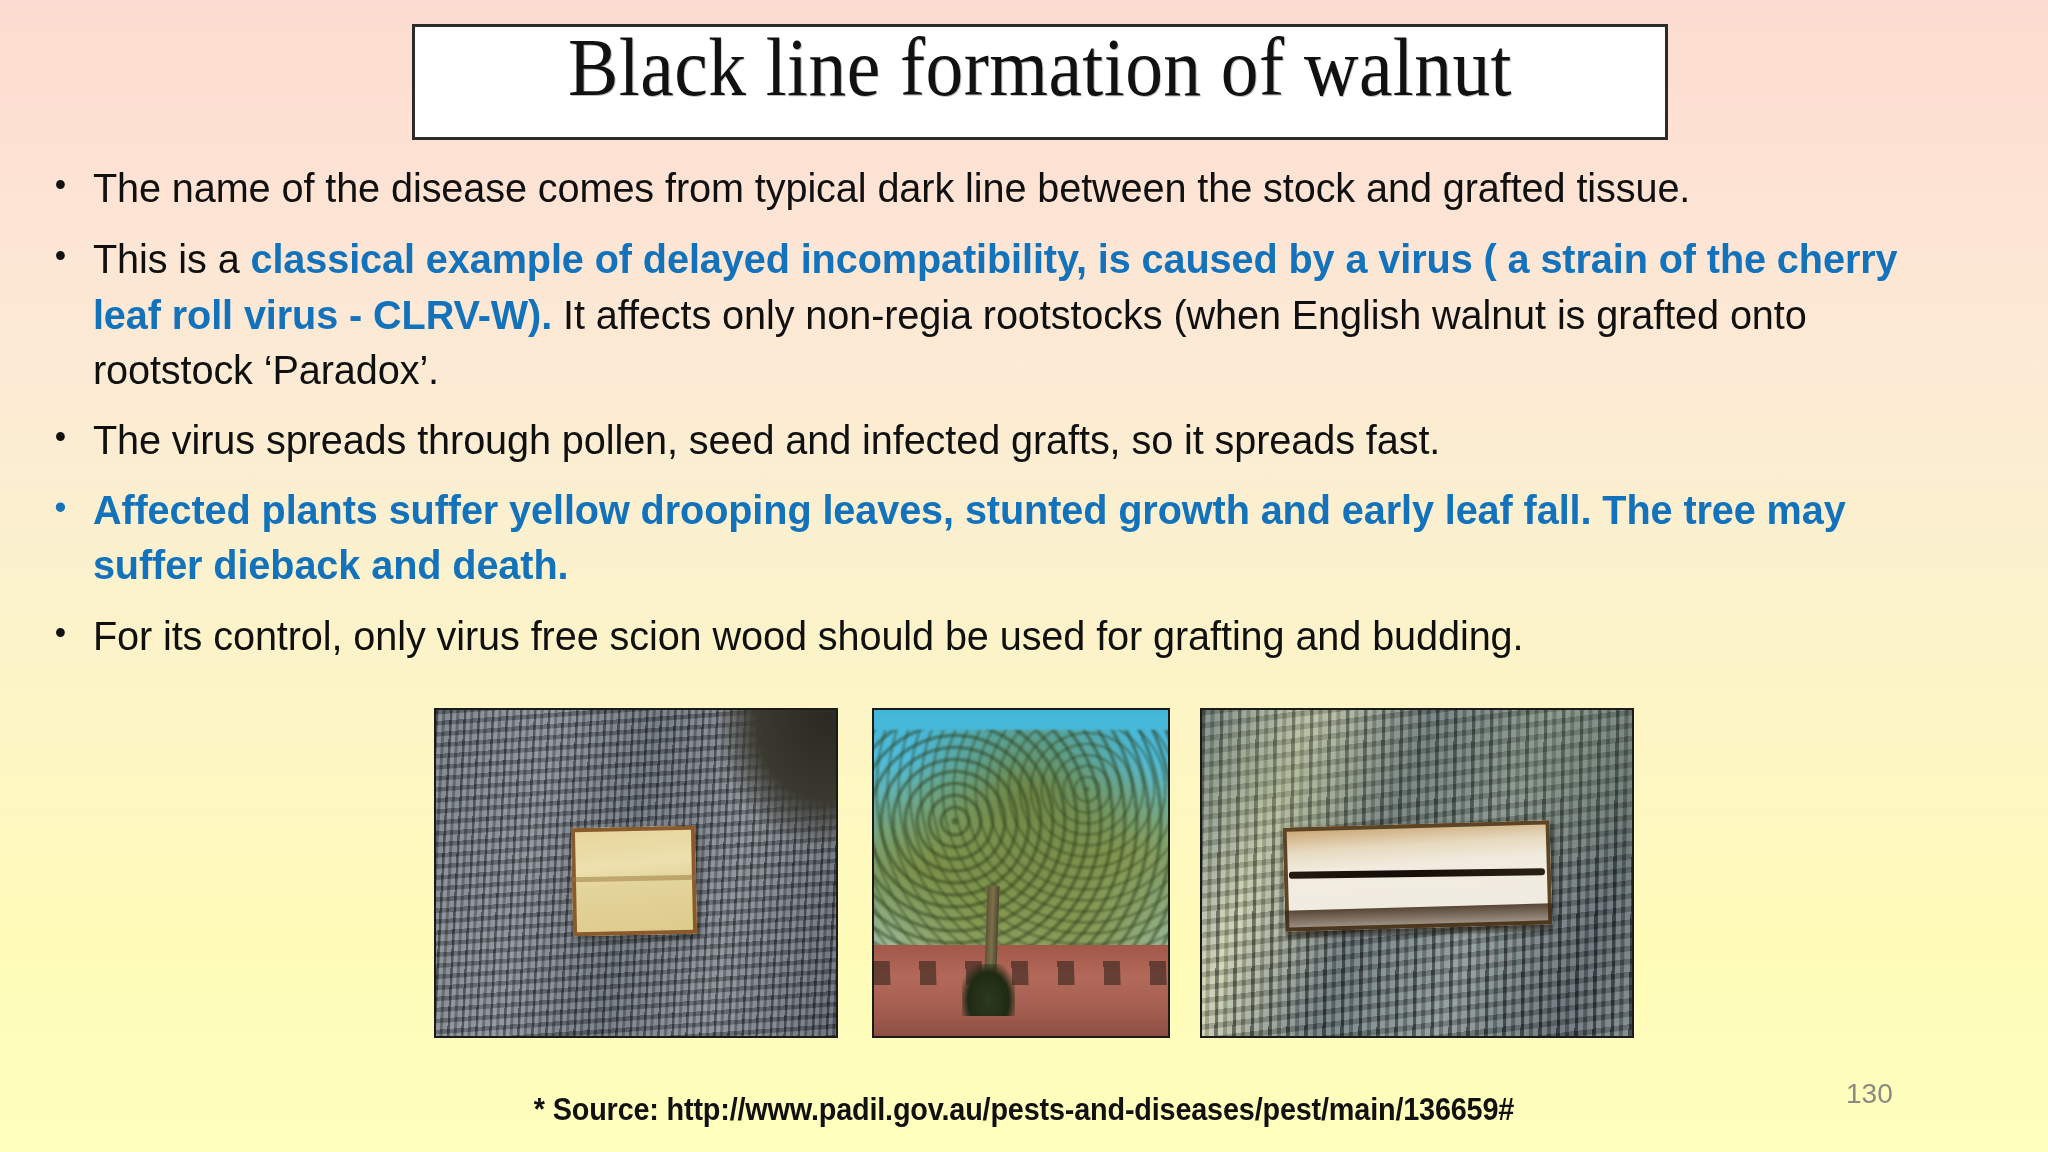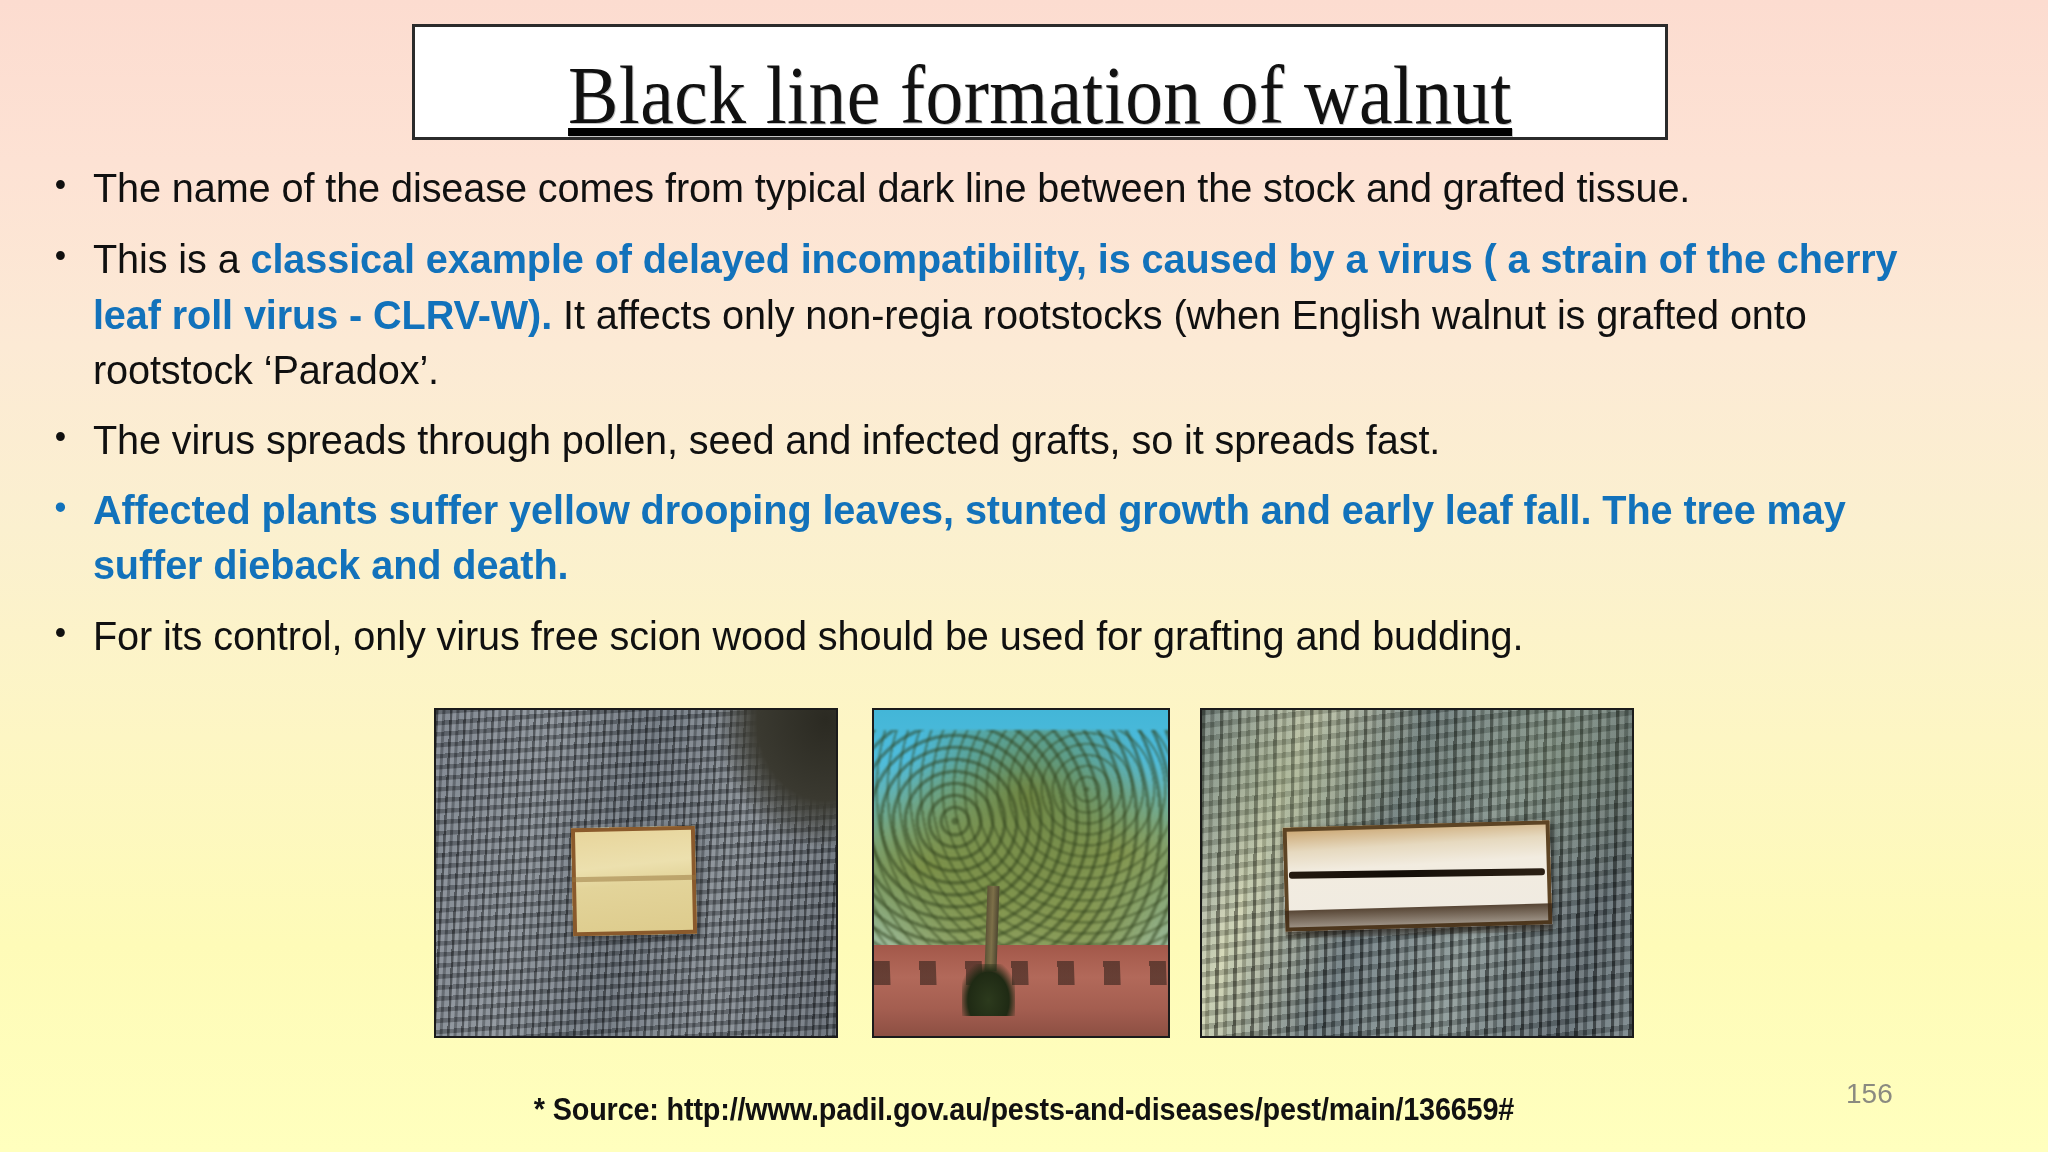--- a/index.html
+++ b/index.html
@@ -29,23 +29,22 @@
   .title-box {
     position: absolute;
     left: 412px;
     top: 24px;
     width: 1256px;
     height: 116px;
     background: #ffffff;
     border: 3px solid #2b2b2b;
     box-sizing: border-box;
     display: flex;
-    align-items: flex-end;
+    align-items: flex-start;
     justify-content: center;
-    text-decoration: underline;
   }
   .title-text {
     font-family: "Liberation Serif", "DejaVu Serif", serif;
     font-size: 82px;
     line-height: 1;
     color: #111111;
     letter-spacing: 0.5px;
     transform: scaleX(0.92);
     transform-origin: center;
     white-space: nowrap;
@@ -319,15 +318,15 @@
     <div class="photo photo-3">
       <div class="bark-blue"></div>
       <div class="cut-white">
         <div class="black-line"></div>
       </div>
     </div>
 
   </div>
 
   <div class="source">* Source: http://www.padil.gov.au/pests-and-diseases/pest/main/136659#</div>
-  <div class="page-num">156</div>
+  <div class="page-num">130</div>
 
 </div>
 
 </body></html>

